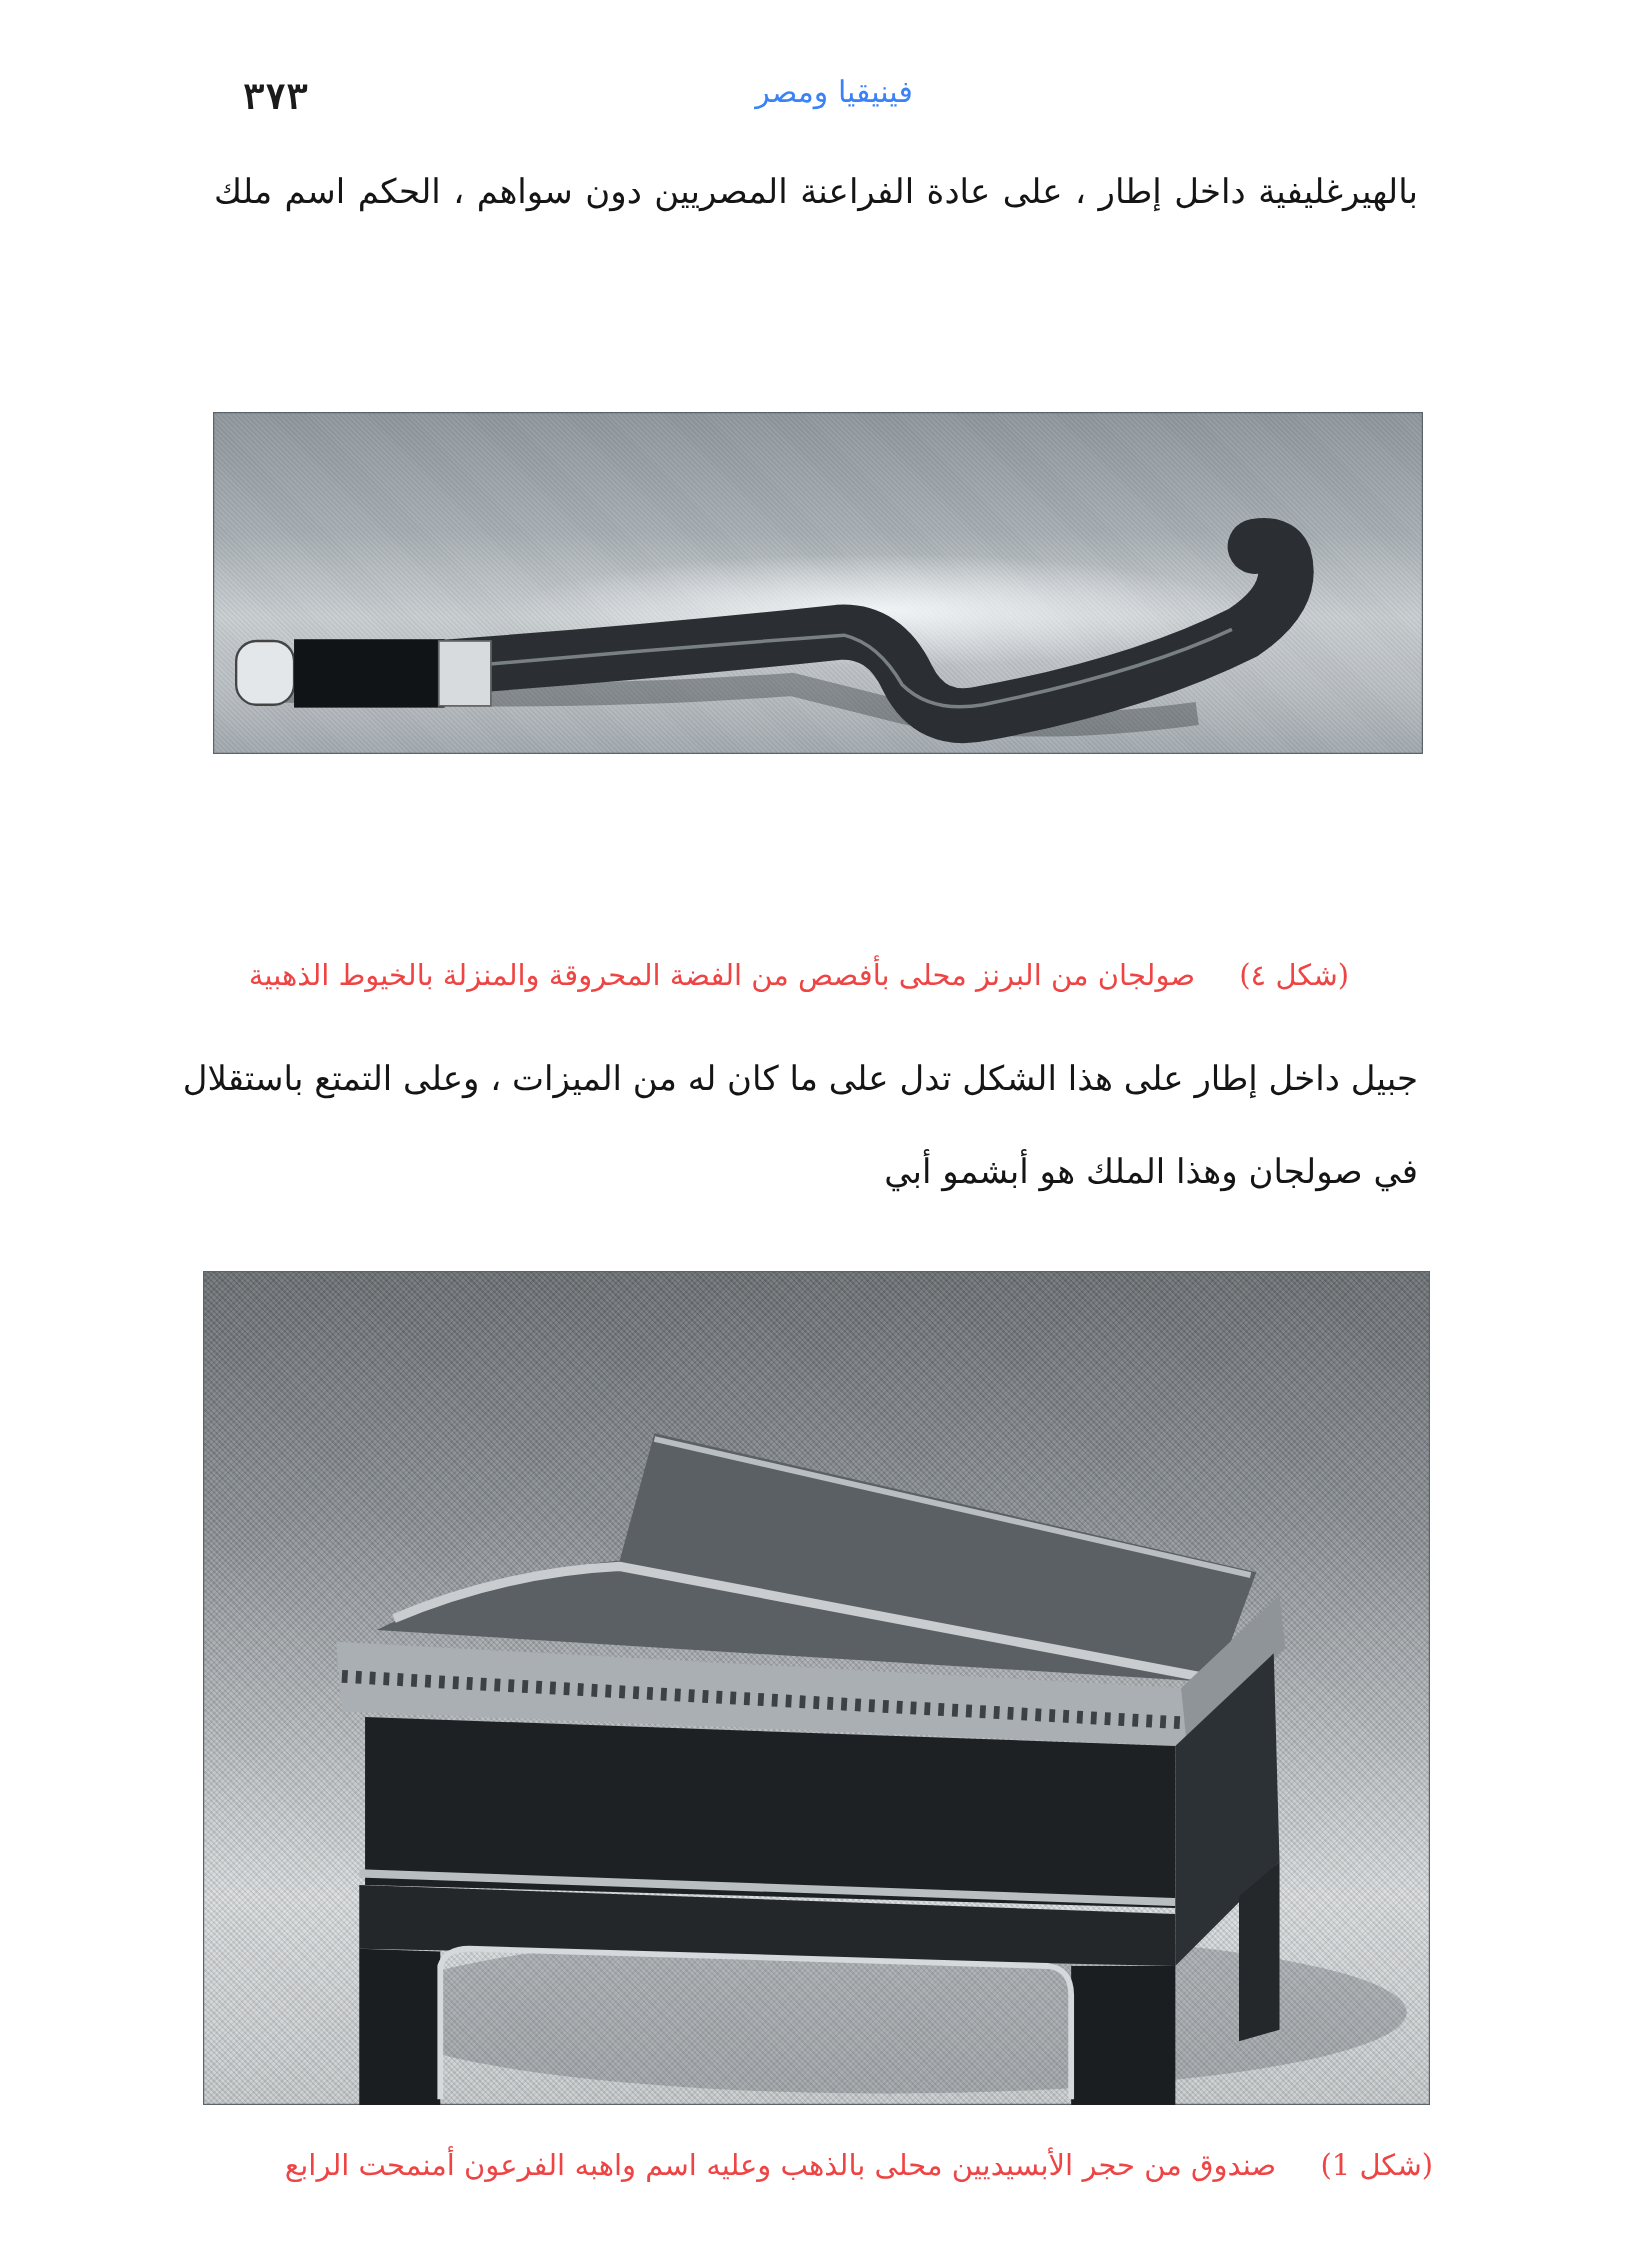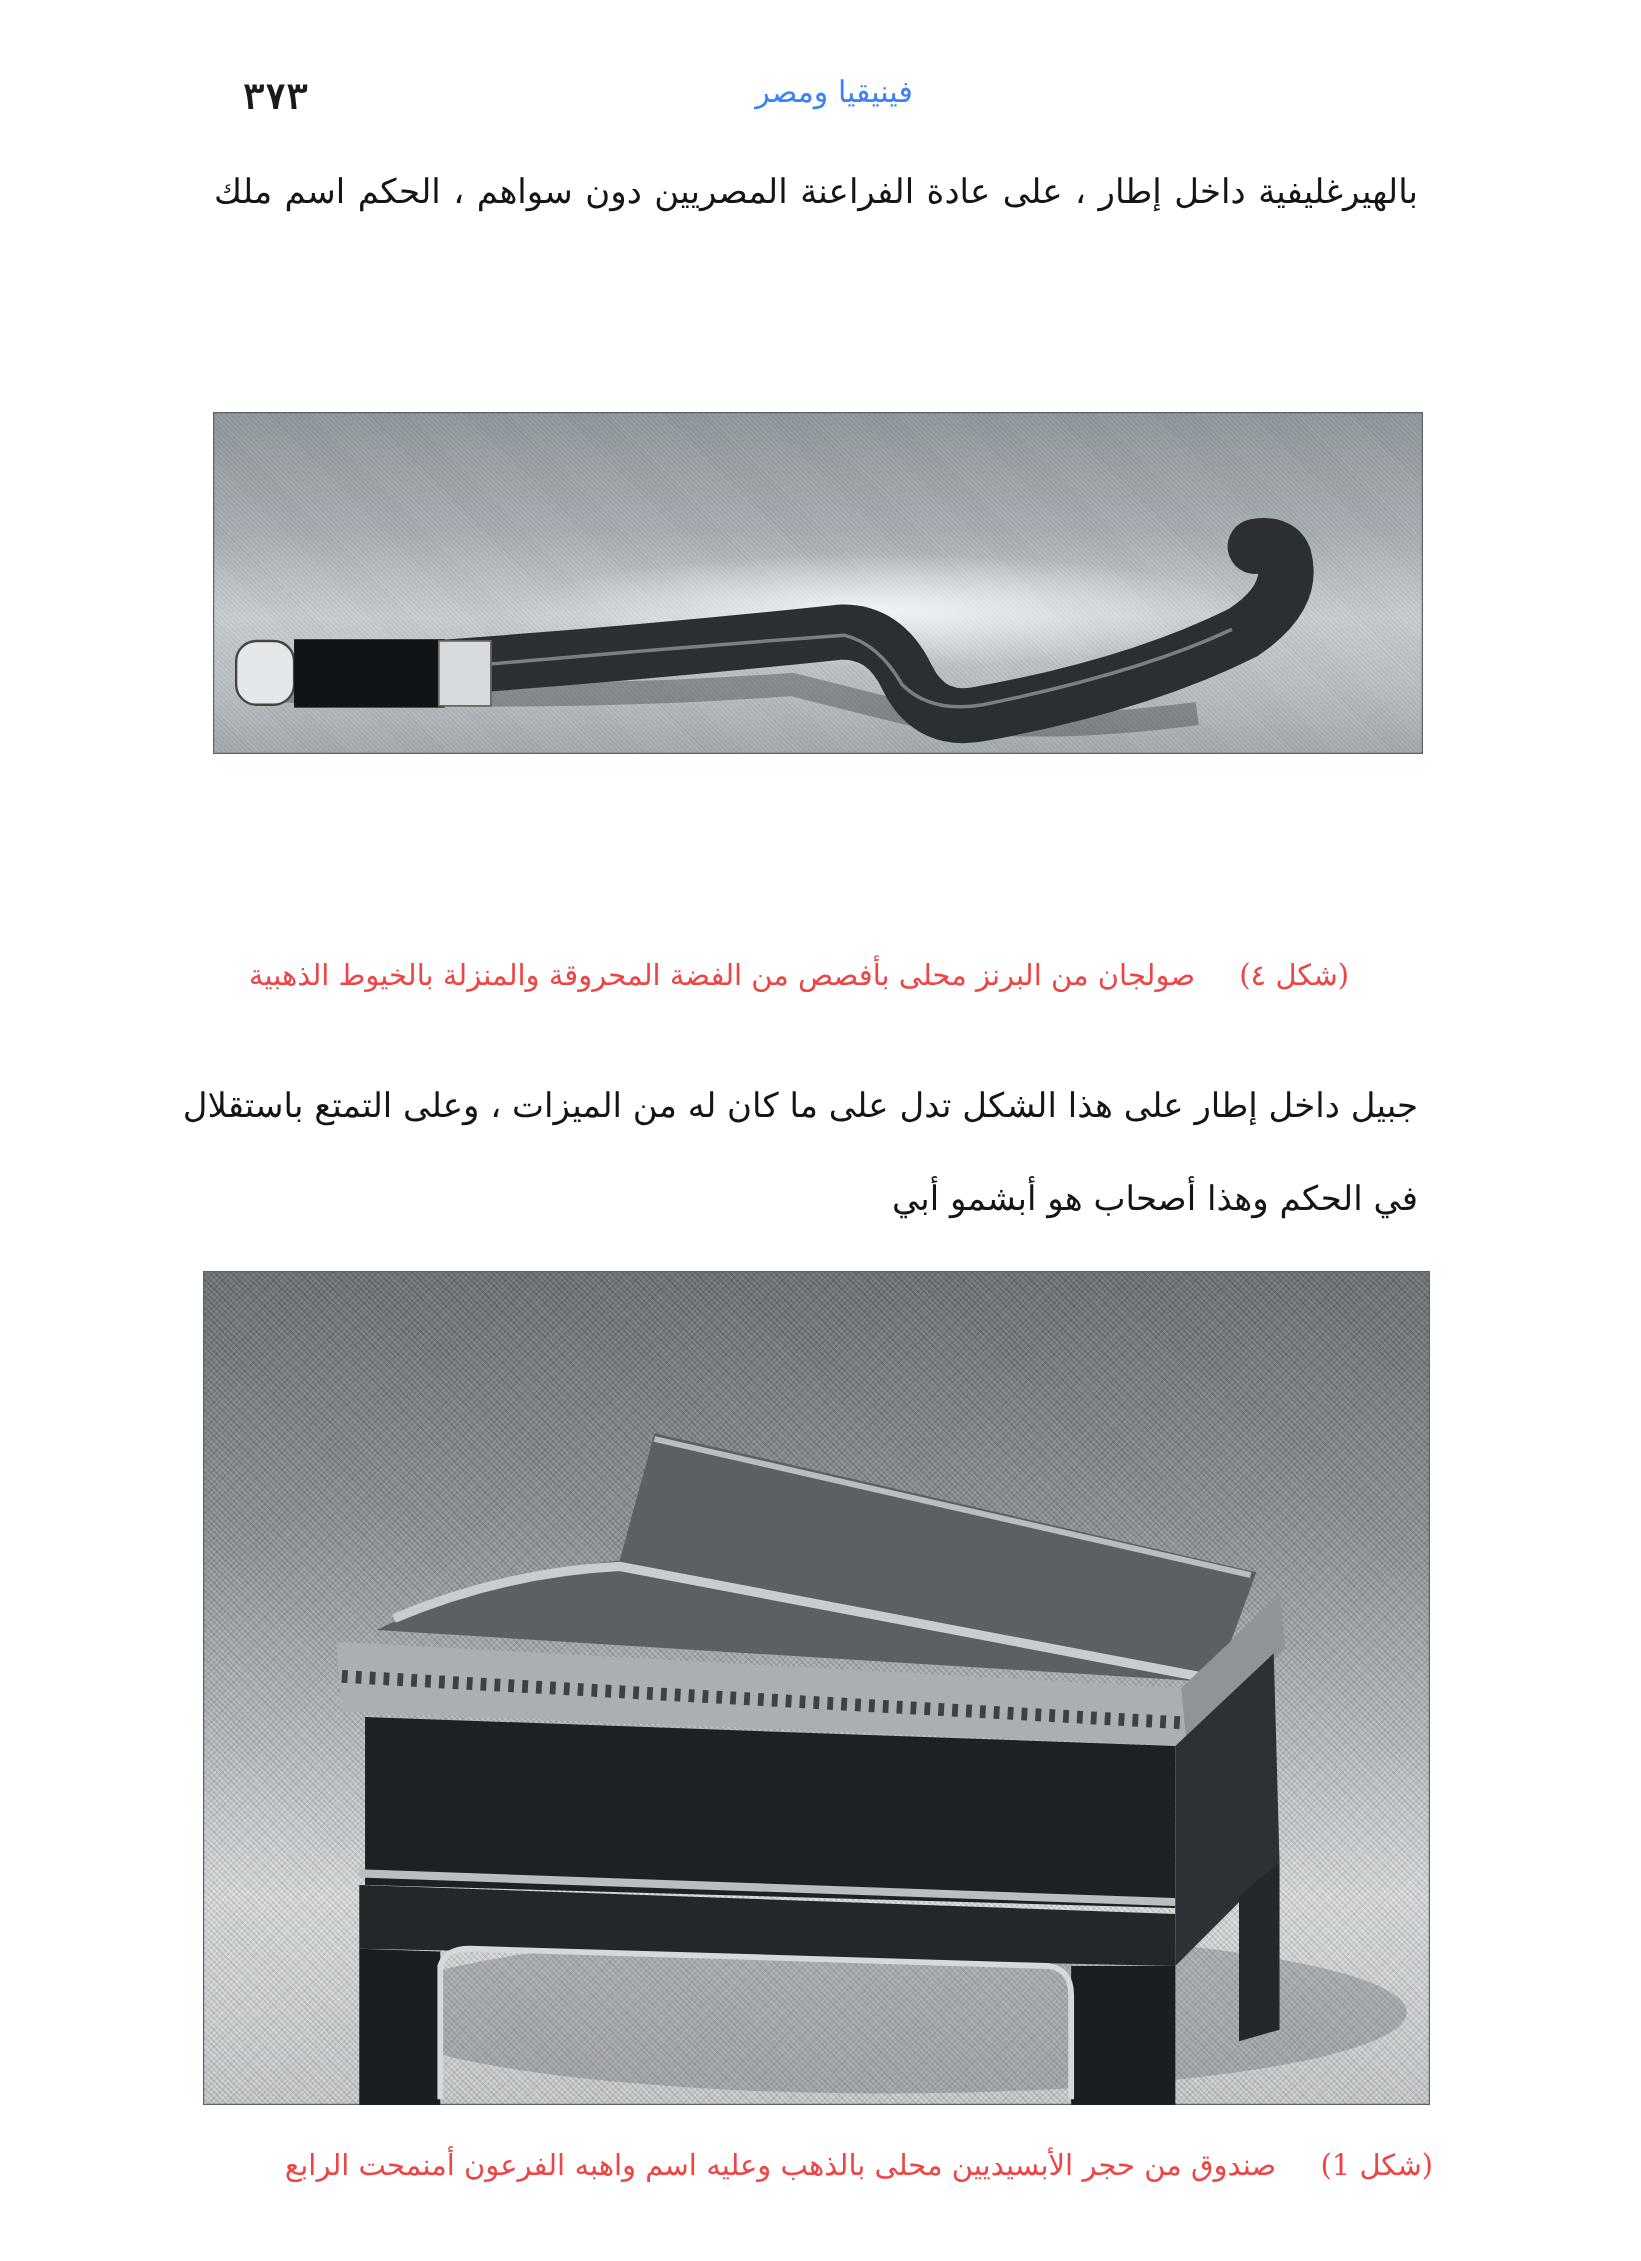--- a/index.html
+++ b/index.html
@@ -21,21 +21,21 @@
   }
 
   .para {
     position: absolute; right: 223px; width: 1204px;
     font-family: "DejaVu Serif", serif; font-size: 34px; line-height: 93px;
     text-align: justify; text-align-last: justify; color: #151515;
   }
   .para .line { display: block; white-space: nowrap; }
   .para .line.last { text-align-last: right; }
   #para1 { top: 145px; }
-  #para2 { top: 1059px; }
+  #para2 { top: 1032px; }
 
   .figure-photo {
     position: absolute; overflow: hidden;
     box-shadow: 0 0 0 1.2px #5d6469 inset;
   }
   #fig4 {
     left: 213px; top: 412px; width: 1210px; height: 342px;
     background:
       radial-gradient(ellipse 521px 81px at 55% 58%, rgba(245,248,250,0.9), rgba(245,248,250,0) 70%),
       repeating-linear-gradient(45deg, rgba(0,0,0,0.04) 0 1.7px, rgba(255,255,255,0.04) 1.7px 3.5px),
@@ -89,21 +89,21 @@
     </svg>
   </div>
 
   <div class="caption" id="cap4">
     <span class="fig-label">(شكل ٤)</span>
     <span>صولجان من البرنز محلى بأفصص من الفضة المحروقة والمنزلة بالخيوط الذهبية</span>
   </div>
 
   <div class="para" id="para2">
     <span class="line">جبيل داخل إطار على هذا الشكل تدل على ما كان له من الميزات ، وعلى التمتع باستقلال</span>
-    <span class="line last">في الحكم وهذا أصحاب هو أبشمو أبي</span>
+    <span class="line last">في صولجان وهذا الملك هو أبشمو أبي</span>
   </div>
 
   <div class="figure-photo" id="fig5" title="صندوق من حجر الأبسيديين">
     <svg viewBox="0 0 2120 1440" preserveAspectRatio="none">
 
       <ellipse cx="1180" cy="1280" rx="900" ry="140" fill="rgba(60,65,70,0.25)"></ellipse>
 
       <path d="M300 620 Q500 520 720 500 L780 280 L1820 520 L1750 710 Z" fill="#5a6064"></path>
       <path d="M330 600 Q520 520 720 510 L1720 700" stroke="#c9cdd0" stroke-width="16" fill="none"></path>
       <path d="M780 290 L1810 525" stroke="#b9bec1" stroke-width="10" fill="none"></path>

